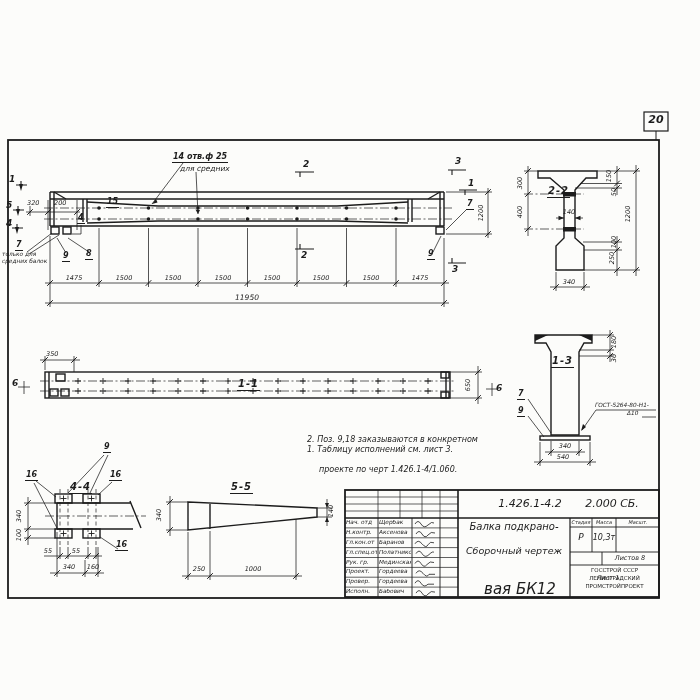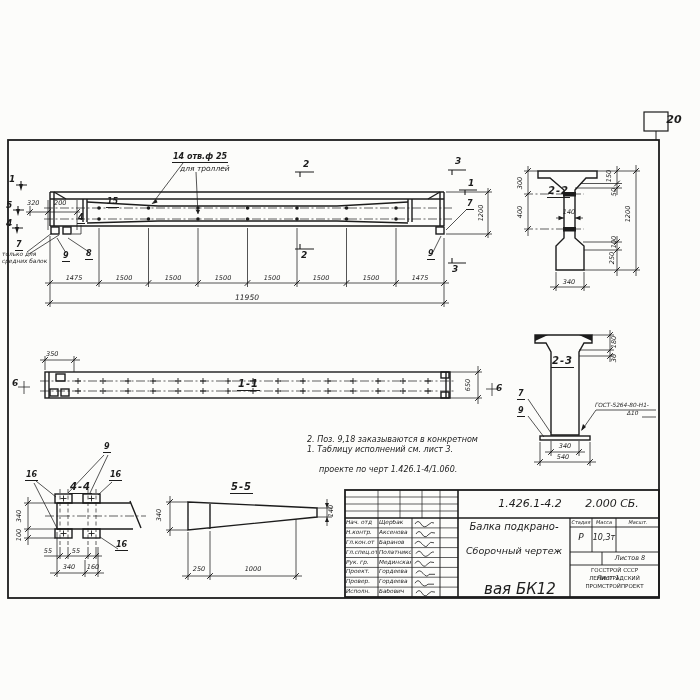--- a/index.html
+++ b/index.html
@@ -238,21 +238,21 @@
       <path d="M415,543.8 q3,-5 7,0 t6,1 t6,-2"></path>
       <path d="M416,553.6 q3,-5 6,0 t7,1 t5,-2"></path>
       <path d="M415,563.5 q3,-5 6,0 t6,1 t7,-2"></path>
       <path d="M416,573.3 q3,-5 7,0 t6,1 h6"></path>
       <path d="M415,583.2 q3,-5 6,0 t7,1 h6"></path>
       <path d="M416,593.1 q3,-5 6,0 t6,1 t7,-2"></path>
     </g>
   </g>
 </svg>
 
-<span class="t ctr" style="left:645px;top:114px;width:22px;font-size:11px;font-weight:bold;padding-left:18px;">20</span>
+<span class="t ctr" style="left:645px;top:114px;width:22px;font-size:11px;font-weight:bold;">20</span>
 
 <span class="t m" style="left:9px;top:175px;">1</span>
 <span class="t m" style="left:6px;top:201px;">5</span>
 <span class="t m" style="left:6px;top:219px;">4</span>
 <span class="t m" style="left:303px;top:160px;">2</span>
 <span class="t m" style="left:301px;top:251px;">2</span>
 <span class="t m" style="left:455px;top:157px;">3</span>
 <span class="t m" style="left:452px;top:265px;">3</span>
 <span class="t m" style="left:468px;top:179px;">1</span>
 
@@ -263,21 +263,21 @@
 <span class="t d ctr" style="left:111px;top:275px;width:26px;">1500</span>
 <span class="t d ctr" style="left:160px;top:275px;width:26px;">1500</span>
 <span class="t d ctr" style="left:210px;top:275px;width:26px;">1500</span>
 <span class="t d ctr" style="left:259px;top:275px;width:26px;">1500</span>
 <span class="t d ctr" style="left:308px;top:275px;width:26px;">1500</span>
 <span class="t d ctr" style="left:358px;top:275px;width:26px;">1500</span>
 <span class="t d ctr" style="left:407px;top:275px;width:26px;">1475</span>
 <span class="t d7 ctr" style="left:232px;top:294px;width:30px;">11950</span>
 
 <span class="t d7 pos" style="left:172px;top:153px;">14 отв.ф 25</span>
-<span class="t d7" style="left:180px;top:165px;">для троллей</span>
+<span class="t d7" style="left:180px;top:165px;">для средних</span>
 <span class="t pos" style="left:106px;top:198px;">15</span>
 <span class="t pos" style="left:77px;top:214px;">4</span>
 <span class="t pos" style="left:15px;top:241px;">7</span>
 <span class="t tiny" style="left:2px;top:252px;">только для</span>
 <span class="t tiny" style="left:2px;top:259px;">средних балок</span>
 <span class="t pos" style="left:62px;top:252px;">9</span>
 <span class="t pos" style="left:85px;top:250px;">8</span>
 <span class="t pos" style="left:466px;top:200px;">7</span>
 <span class="t pos" style="left:427px;top:250px;">9</span>
 
@@ -285,21 +285,21 @@
 <span class="t d rot" style="left:507px;top:178px;width:30px;">300</span>
 <span class="t d rot" style="left:507px;top:207px;width:30px;">400</span>
 <span class="t d rot" style="left:596px;top:171px;width:30px;">150</span>
 <span class="t d rot" style="left:601px;top:187px;width:30px;">50</span>
 <span class="t d rot" style="left:610px;top:209px;width:40px;">1200</span>
 <span class="t d rot" style="left:601px;top:237px;width:30px;">100</span>
 <span class="t d rot" style="left:599px;top:253px;width:30px;">250</span>
 <span class="t d ctr" style="left:556px;top:209px;width:26px;">140</span>
 <span class="t d ctr" style="left:556px;top:279px;width:26px;">340</span>
 
-<span class="t title pos" style="left:551px;top:309px;">2-3</span>
+<span class="t title pos" style="left:551px;top:309px;">1-3</span>
 <span class="t d rot" style="left:601px;top:337px;width:30px;">180</span>
 <span class="t d rot" style="left:601px;top:353px;width:30px;">30</span>
 <span class="t pos" style="left:517px;top:390px;">7</span>
 <span class="t pos" style="left:517px;top:407px;">9</span>
 <span class="t tiny" style="left:595px;top:403px;">ГОСТ-5264-80-Н1-</span>
 <span class="t tiny" style="left:627px;top:411px;">Δ10</span>
 <span class="t d ctr" style="left:552px;top:443px;width:26px;">340</span>
 <span class="t d ctr" style="left:550px;top:454px;width:26px;">540</span>
 
 <span class="t title pos" style="left:237px;top:332px;">1-1</span>

